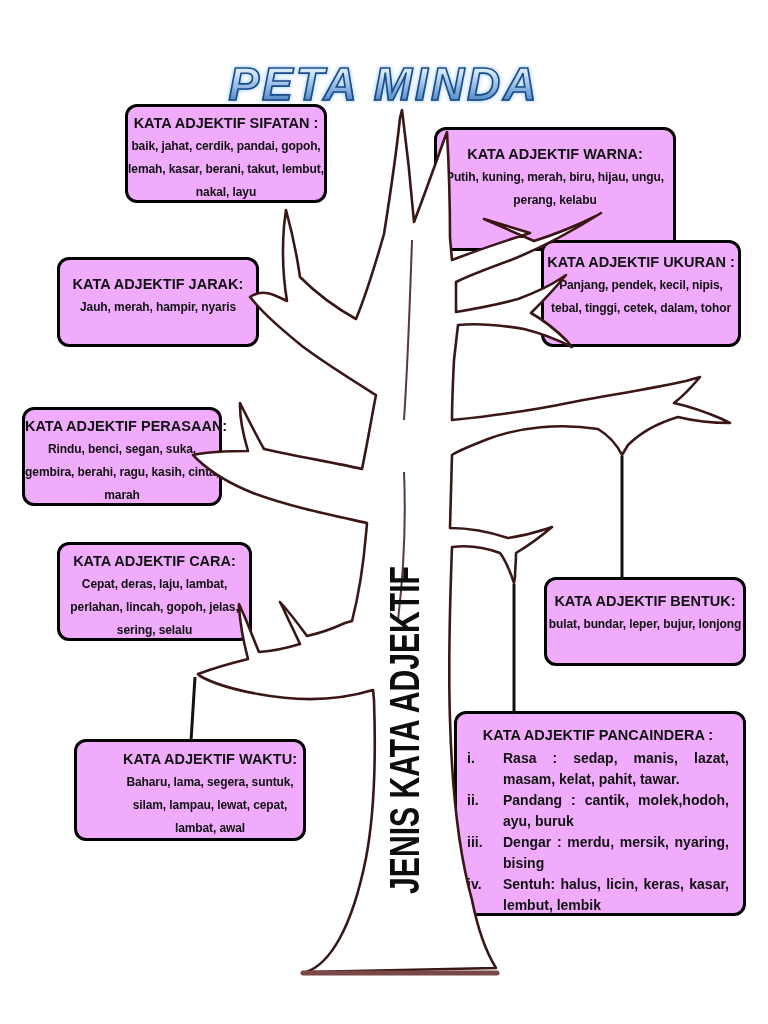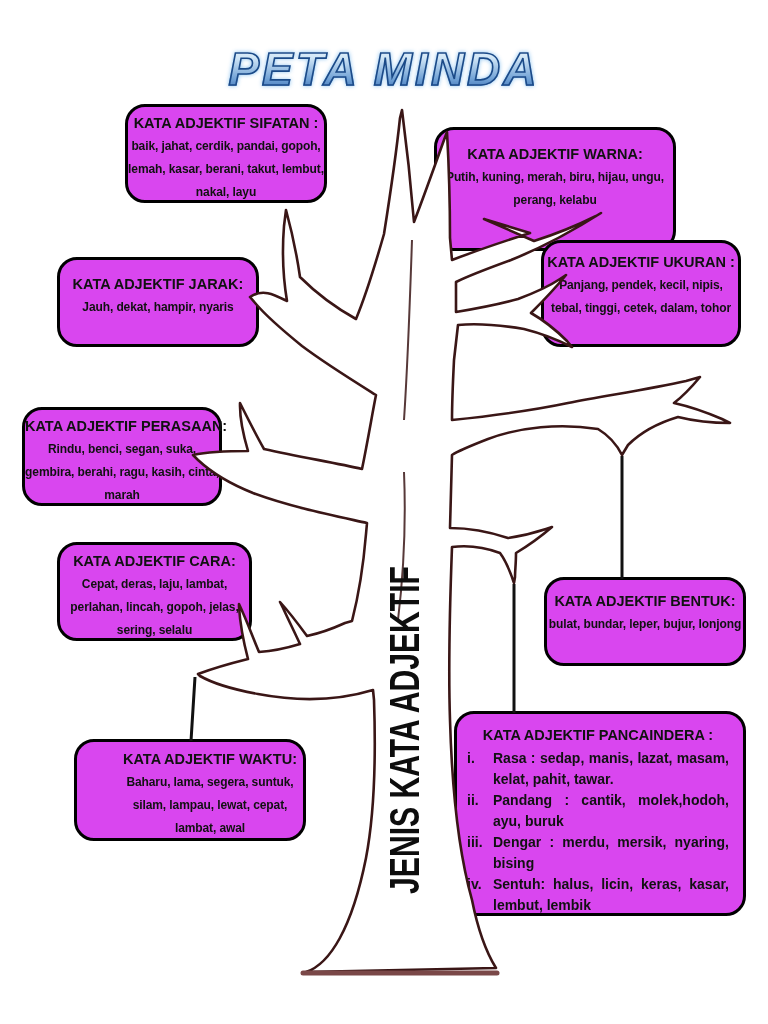--- a/index.html
+++ b/index.html
@@ -1,47 +1,47 @@
 <!DOCTYPE html>
 <html><head>
 <meta charset="utf-8">
 <style>
   html,body{margin:0;padding:0;}
   body{width:768px;height:1024px;position:relative;background:#ffffff;overflow:hidden;
        font-family:"Liberation Sans","DejaVu Sans",sans-serif;}
   .stage{position:absolute;inset:0;width:768px;height:1024px;}
 
   
-  .title{position:absolute;top:42px;left:0;right:0;margin:0 auto;width:fit-content;
+  .title{position:absolute;top:42px;left:0;right:0;margin:15px auto;width:fit-content;
          font-style:italic;font-weight:bold;font-size:46px;letter-spacing:3px;
          background:linear-gradient(180deg,#f4fafe 0%,#cfe5f6 30%,#6d9fd4 70%,#2a5ca8 100%);
          -webkit-background-clip:text;background-clip:text;color:transparent;
          -webkit-text-stroke:1.6px #1b4a88;
          filter:drop-shadow(0 0 2px rgba(140,195,240,.95));
          z-index:4;}
 
   
-  .box{position:absolute;background:#d946ef;border:3.2px solid #000;border-radius:20px;
+  .box{position:absolute;background:#f0abfc;border:3.2px solid #000;border-radius:12px;
        box-sizing:border-box;text-align:center;font-weight:bold;color:#111;z-index:2;}
   .box-title{font-size:14.5px;line-height:23px;white-space:nowrap;}
   .box-body{font-size:12px;line-height:23px;letter-spacing:-0.1px;}
 
   #b-sifatan{left:125px;top:104px;width:202px;height:99px;padding-top:5px;}
   #b-warna{left:434px;top:127px;width:242px;height:124px;padding-top:13px;}
   #b-ukuran{left:541px;top:240px;width:200px;height:107px;padding-top:8px;}
   #b-jarak{left:57px;top:257px;width:202px;height:90px;padding-top:13px;}
   #b-perasaan{left:22px;top:407px;width:200px;height:99px;padding-top:5px;}
   #b-cara{left:57px;top:542px;width:195px;height:99px;padding-top:5px;}
   #b-bentuk{left:544px;top:577px;width:202px;height:89px;padding-top:10px;}
   #b-waktu{left:74px;top:739px;width:232px;height:102px;padding-top:6px;padding-left:40px;}
   #b-panca{left:454px;top:711px;width:292px;height:205px;padding:8px 14px 8px 10px;text-align:left;}
   #b-panca .box-title{text-align:center;line-height:26px;}
   .p-item{display:flex;font-size:14px;line-height:21px;}
   .p-num{flex:0 0 26px;text-align:left;font-weight:bold;}
-  .p-text{flex:1;text-align:justify;font-weight:bold;}
+  .p-text{flex:1;text-align:justify;font-weight:bold;margin-left:10px;}
 
   
   svg.overlay{position:absolute;inset:0;z-index:3;pointer-events:none;}
 
   
   .trunk-label{position:absolute;left:154px;top:702px;width:500px;height:56px;line-height:56px;
          text-align:center;font-weight:bold;font-size:43px;letter-spacing:0px;color:#0d0d0d;
          transform:rotate(-90deg) scale(0.70,1);z-index:4;white-space:nowrap;}
 </style>
 </head>
@@ -61,21 +61,21 @@
     <div class="box-body">Putih, kuning, merah, biru, hijau, ungu, perang, kelabu</div>
   </div>
 
   <div class="box" id="b-ukuran">
     <div class="box-title">KATA ADJEKTIF UKURAN :</div>
     <div class="box-body">Panjang, pendek, kecil, nipis, tebal, tinggi, cetek, dalam, tohor</div>
   </div>
 
   <div class="box" id="b-jarak">
     <div class="box-title">KATA ADJEKTIF JARAK:</div>
-    <div class="box-body">Jauh, dekat, hampir, nyaris</div>
+    <div class="box-body">Jauh, merah, hampir, nyaris</div>
   </div>
 
   <div class="box" id="b-perasaan">
     <div class="box-title">KATA ADJEKTIF PERASAAN:</div>
     <div class="box-body">Rindu, benci, segan, suka, gembira, berahi, ragu, kasih, cinta, marah</div>
   </div>
 
   <div class="box" id="b-cara">
     <div class="box-title">KATA ADJEKTIF CARA:</div>
     <div class="box-body">Cepat, deras, laju, lambat, perlahan, lincah, gopoh, jelas, sering, selalu</div>

